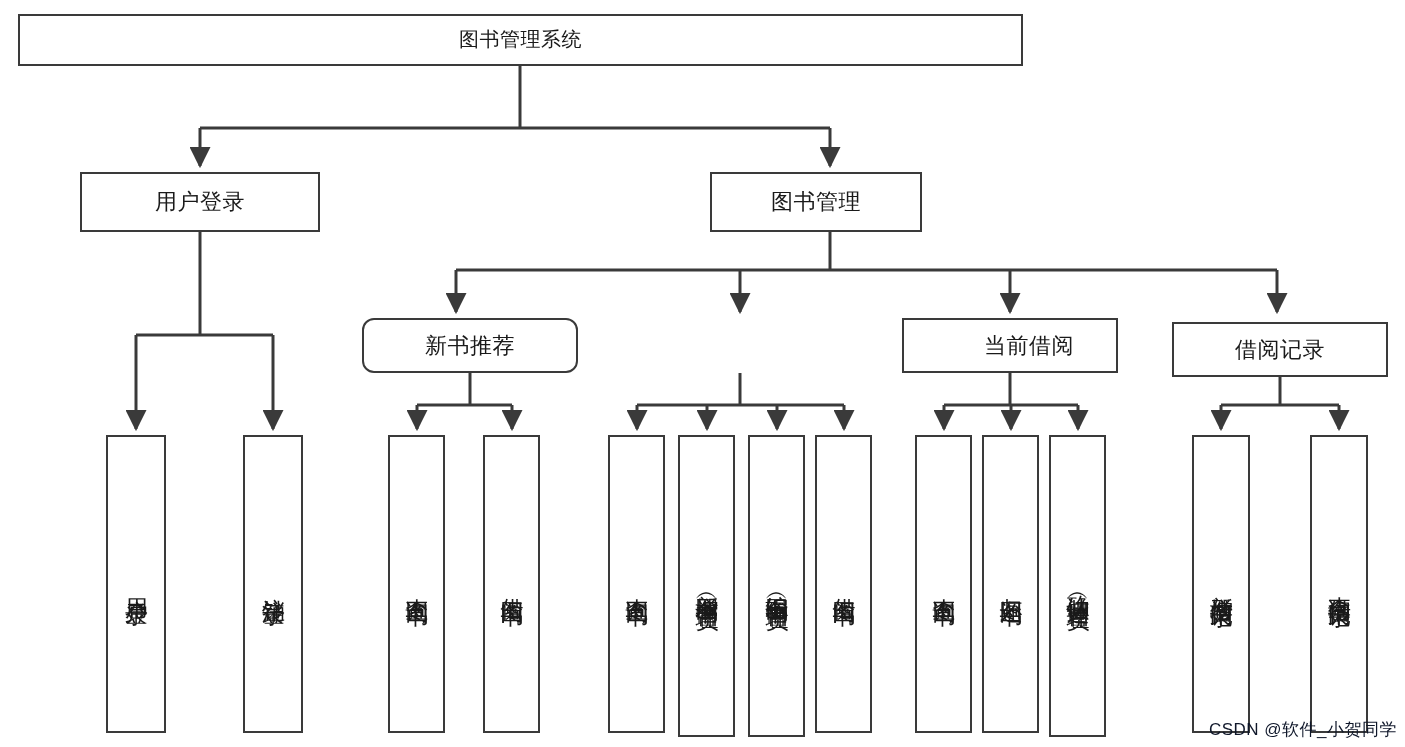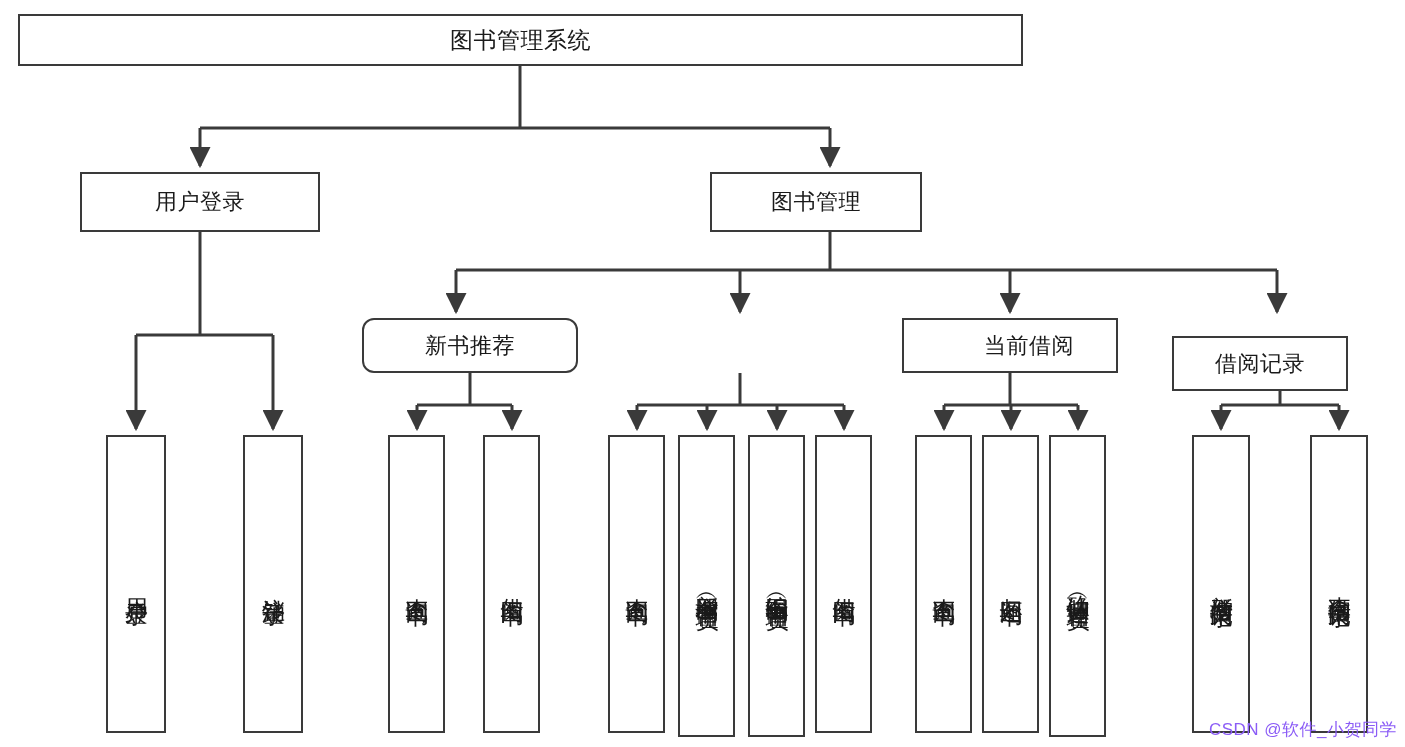--- a/index.html
+++ b/index.html
@@ -41,42 +41,42 @@
     display: block;
     text-align: center;
     line-height: 1.08;
     letter-spacing: 0.5px;
   }
   .node.horiz .lbl {
     font-size: 22px;
     writing-mode: horizontal-tb;
   }
   .node.root .lbl {
-    font-size: 23px;
+    font-size: 20px;
   }
   
   .node.vert {
     align-items: center;
     justify-content: center;
     padding: 4px 0;
   }
   .node.vert .lbl {
     writing-mode: vertical-rl;
     text-orientation: upright;
     font-size: 23px;
     line-height: 1.12;
     letter-spacing: 2px;
     white-space: nowrap;
   }
   #watermark {
     position: absolute;
     right: 8px;
     bottom: 6px;
     font-size: 17px;
-    color: #8b5cf6;
+    color: #0f172a;
     z-index: 5;
     white-space: nowrap;
     letter-spacing: 0.5px;
   }
 </style>
 </head>
 <body>
 
 <div id="canvas">
 
@@ -140,21 +140,21 @@
   <div class="node horiz" style="left:710px; top:172px; width:212px; height:60px;">
     <span class="lbl">图书管理</span>
   </div>
 
   <div class="node horiz" style="left:362px; top:318px; width:216px; height:55px;border-radius:12px;">
     <span class="lbl">新书推荐</span>
   </div>
   <div class="node horiz" style="left:902px; top:318px; width:216px; height:55px;padding-left:38px;">
     <span class="lbl">当前借阅</span>
   </div>
-  <div class="node horiz" style="left:1172px; top:336px; width:176px; height:55px;">
+  <div class="node horiz" style="left:1172px; top:322px; width:216px; height:55px;">
     <span class="lbl">借阅记录</span>
   </div>
 
   <div class="node vert" style="left:106px; top:435px; width:60px; height:298px;">
     <span class="lbl">用户登录</span>
   </div>
   <div class="node vert" style="left:243px; top:435px; width:60px; height:298px;">
     <span class="lbl">注销登录</span>
   </div>
 

